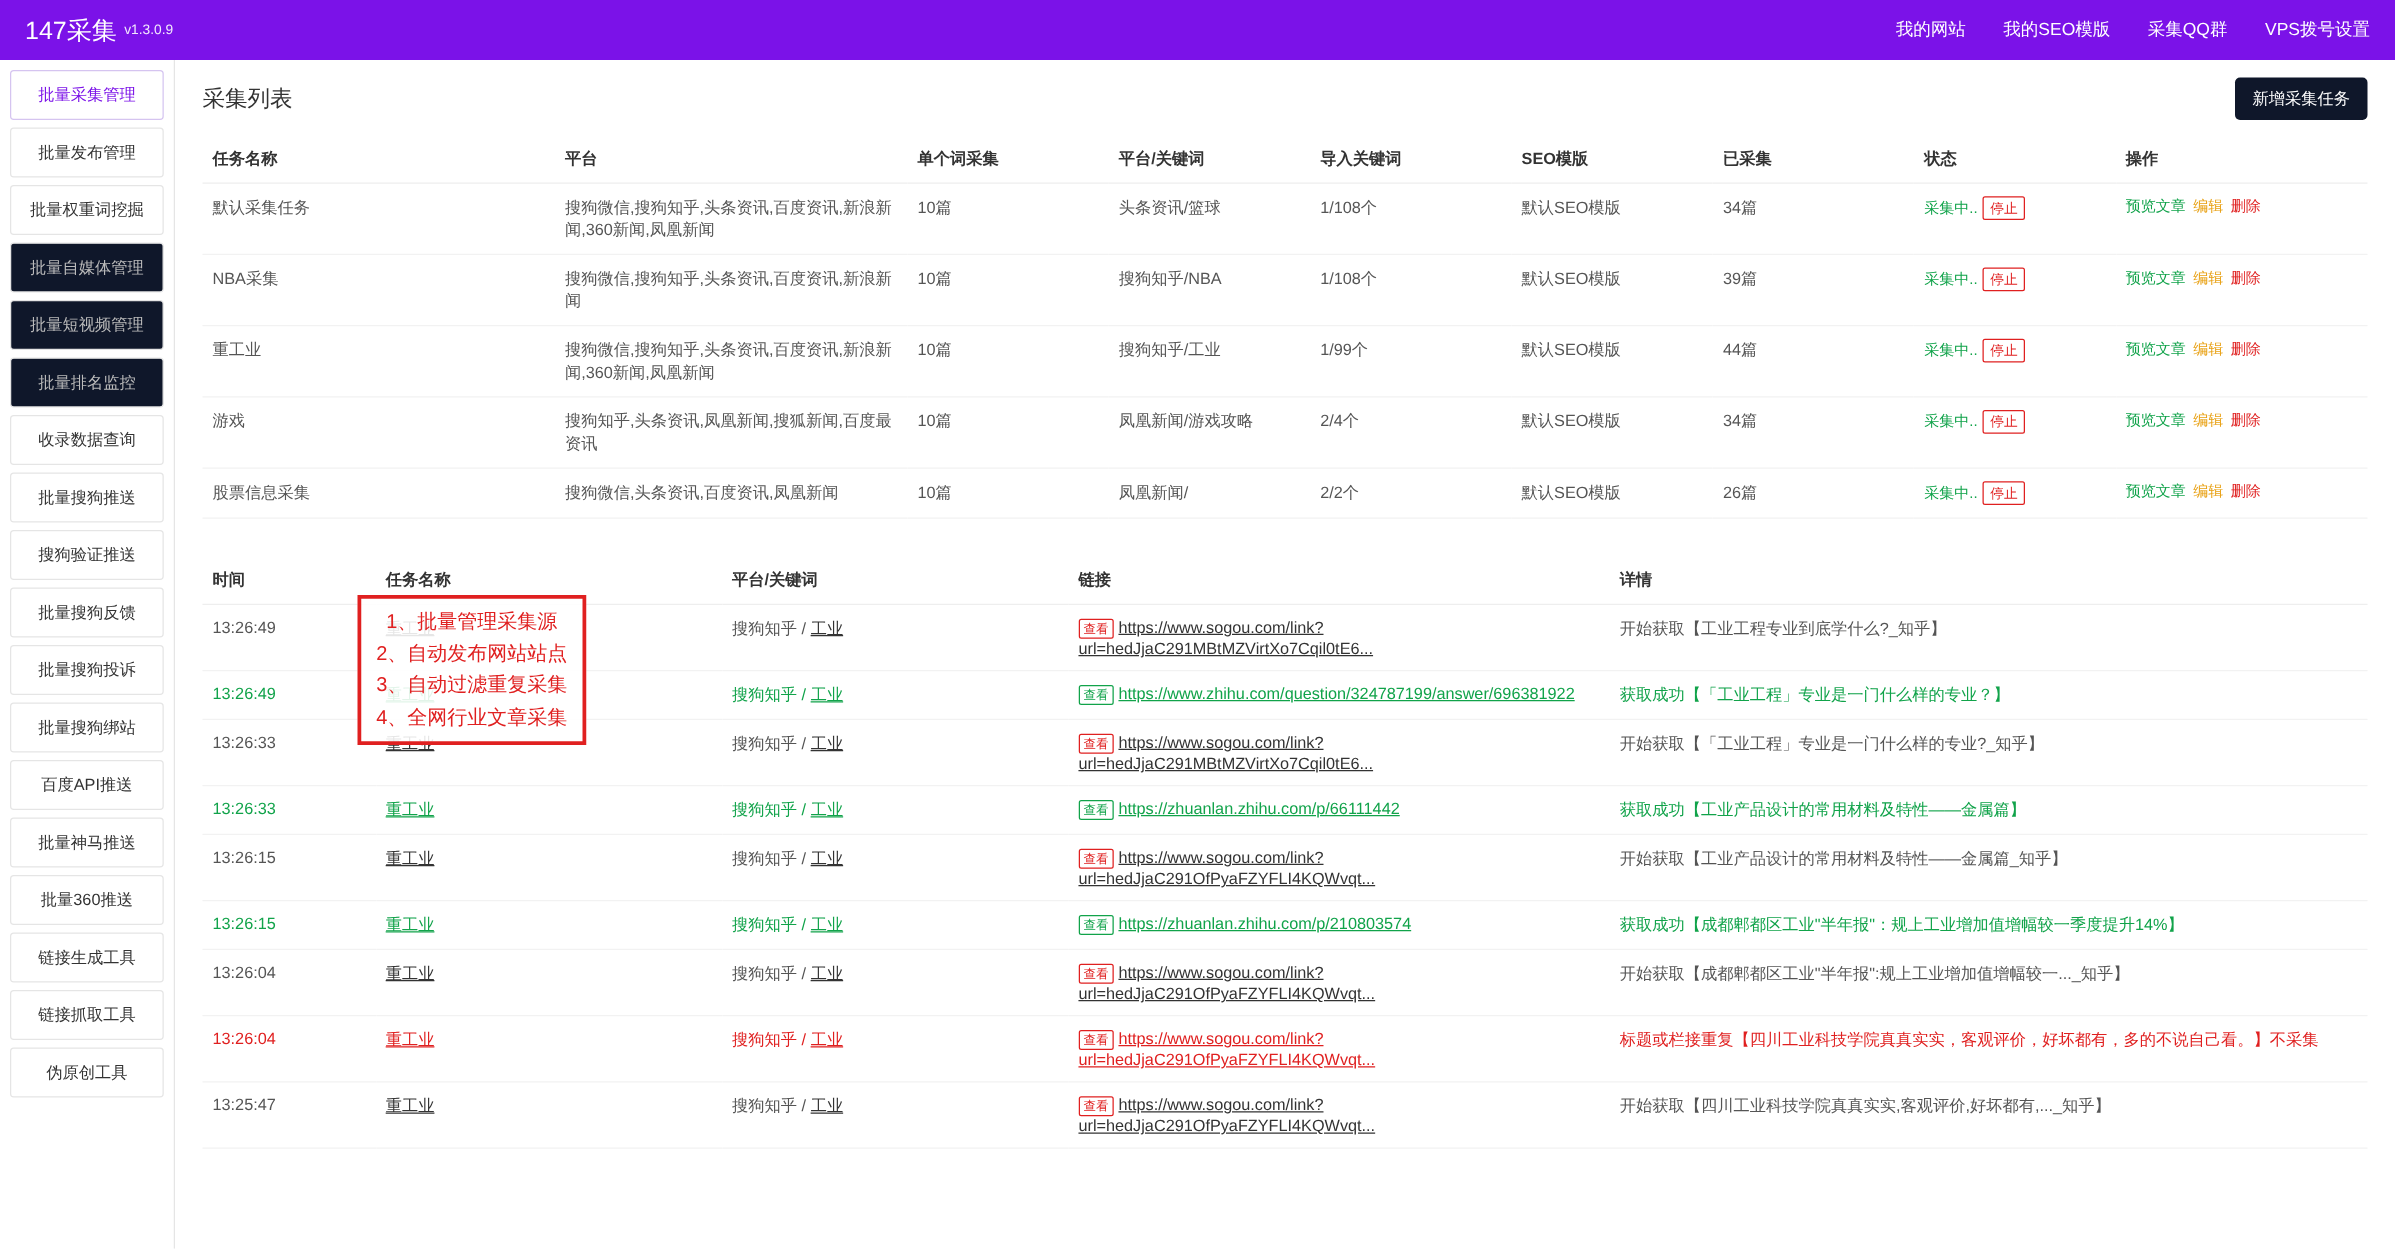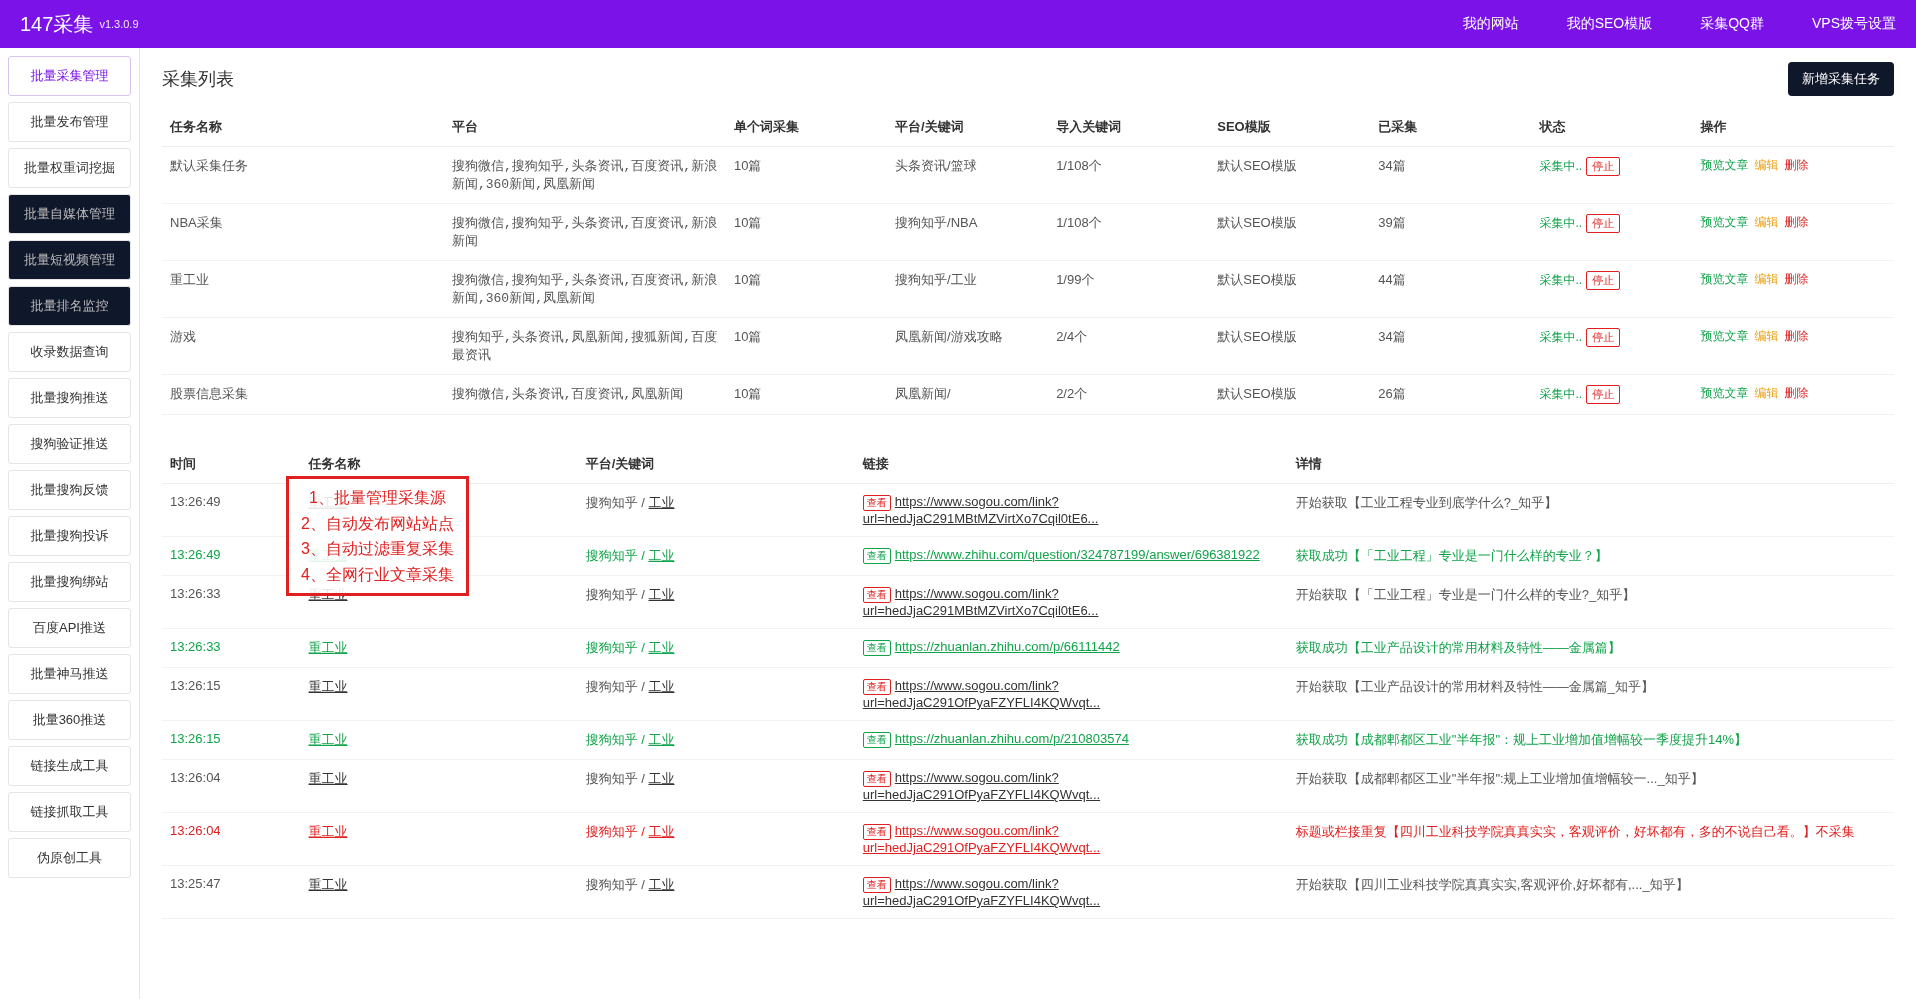--- a/index.html
+++ b/index.html
@@ -1,39 +1,39 @@
 <!DOCTYPE html>
 <html><head>
 <meta charset="utf-8">
 <style>
 * { margin: 0; padding: 0; box-sizing: border-box; }
 body { font-family: "Microsoft YaHei", Arial, sans-serif; font-size: 13px; color: #333; background: #fff; }
 
 .header { background: #7b12e8; color: #fff; height: 48px; display: flex; align-items: center; padding: 0 20px; }
 .header .brand { font-size: 20px; font-weight: 500; }
 .header .version { font-size: 11px; margin-left: 6px; opacity: 0.9; }
-.header .nav { margin-left: auto; display: flex; gap: 48px; }
+.header .nav { margin-left: auto; display: flex; gap: 30px; }
 .header .nav span { cursor: pointer; font-size: 14px; }
 
 .layout { display: flex; height: calc(100vh - 48px); }
 
 .sidebar { width: 140px; border-right: 1px solid #e5e5e5; overflow-y: auto; padding: 8px; }
 .sidebar-item { display: block; width: 100%; padding: 10px 8px; margin-bottom: 6px; border: 1px solid #e5e5e5; border-radius: 3px; text-align: center; font-size: 13px; cursor: pointer; background: #fff; color: #333; }
 .sidebar-item.active { color: #7b12e8; border-color: #d5c4f0; }
 .sidebar-item.disabled { color: #bbb; background: #0f172a; }
 
 .content { flex: 1; overflow-y: auto; padding: 14px 22px; }
 .section-head { display: flex; align-items: center; margin-bottom: 12px; }
 .section-title { font-size: 18px; font-weight: 500; }
 .btn-primary { margin-left: auto; background: #0f172a; color: #fff; border: none; border-radius: 4px; padding: 8px 14px; font-size: 13px; cursor: pointer; }
 
 table { width: 100%; border-collapse: collapse; }
 th { text-align: left; font-weight: 600; font-size: 13px; padding: 10px 8px; border-bottom: 1px solid #eee; color: #333; }
 td { padding: 10px 8px; border-bottom: 1px solid #f2f2f2; font-size: 13px; vertical-align: top; color: #555; }
-td.plat { max-width: 190px; font-family: Liberation Mono, monospace; }
+td.plat { max-width: 190px; }
 .status-wrap { white-space: nowrap; }
 .status-running { color: #11a34a; font-size: 12px; }
 .btn-stop { border: 1px solid #e02020; color: #e02020; background: #fff; font-size: 11px; padding: 1px 5px; border-radius: 2px; margin-left: 4px; cursor: pointer; }
 .op a { font-size: 12px; margin-right: 6px; cursor: pointer; }
 .op .preview { color: #11a34a; }
 .op .edit { color: #e8a012; }
 .op .del { color: #e02020; }
 
 .log-table { margin-top: 30px; }
 .link-u { color: #333; text-decoration: underline; cursor: pointer; }

